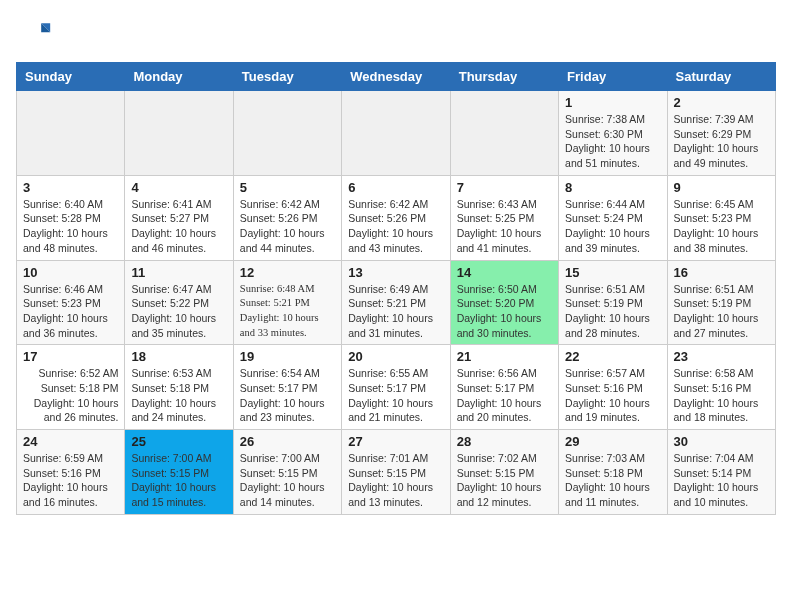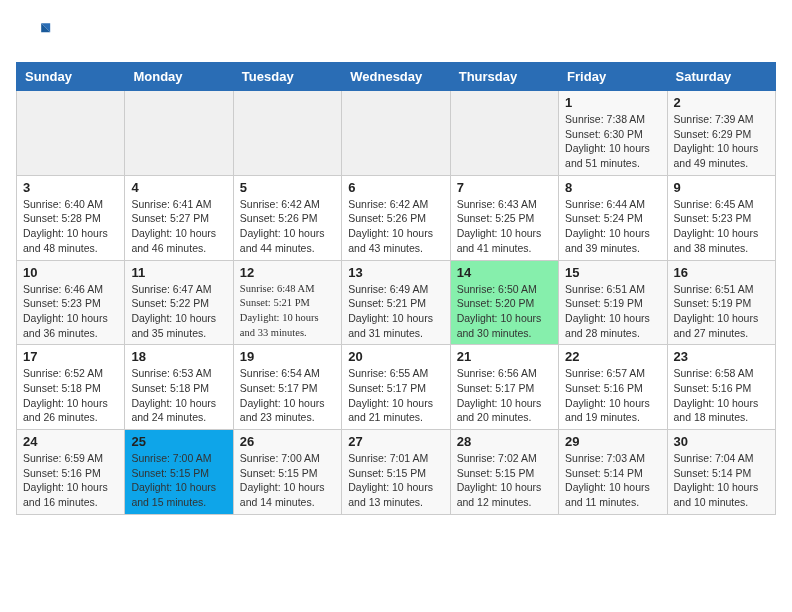--- a/index.html
+++ b/index.html
@@ -242,21 +242,21 @@
           <span class="day-number">16</span>
           <div class="day-info" style="white-space: pre-line;">Sunrise: 6:51 AM
 Sunset: 5:19 PM
 Daylight: 10 hours
 and 27 minutes.</div>
         </td>
       </tr>
       <tr>
         <td style="background: rgb(255, 255, 255);">
           <span class="day-number">17</span>
-          <div class="day-info" style="white-space: pre-line;">Sunrise: 6:52 AM
+          <div class="day-info" style="white-space: pre-line; text-align: right;">Sunrise: 6:52 AM
 Sunset: 5:18 PM
 Daylight: 10 hours
 and 26 minutes.</div>
         </td>
         <td style="background: rgb(255, 255, 255);">
           <span class="day-number">18</span>
           <div class="day-info" style="white-space: pre-line;">Sunrise: 6:53 AM
 Sunset: 5:18 PM
 Daylight: 10 hours
 and 24 minutes.</div>
@@ -329,21 +329,21 @@
         <td style="background: rgb(248, 248, 248);">
           <span class="day-number">28</span>
           <div class="day-info" style="white-space: pre-line;">Sunrise: 7:02 AM
 Sunset: 5:15 PM
 Daylight: 10 hours
 and 12 minutes.</div>
         </td>
         <td style="background: rgb(248, 248, 248);">
           <span class="day-number">29</span>
           <div class="day-info" style="white-space: pre-line;">Sunrise: 7:03 AM
-Sunset: 5:14 PM
+Sunset: 5:18 PM
 Daylight: 10 hours
 and 11 minutes.</div>
         </td>
         <td style="background: rgb(248, 248, 248);">
           <span class="day-number">30</span>
           <div class="day-info" style="white-space: pre-line;">Sunrise: 7:04 AM
 Sunset: 5:14 PM
 Daylight: 10 hours
 and 10 minutes.</div>
         </td>

